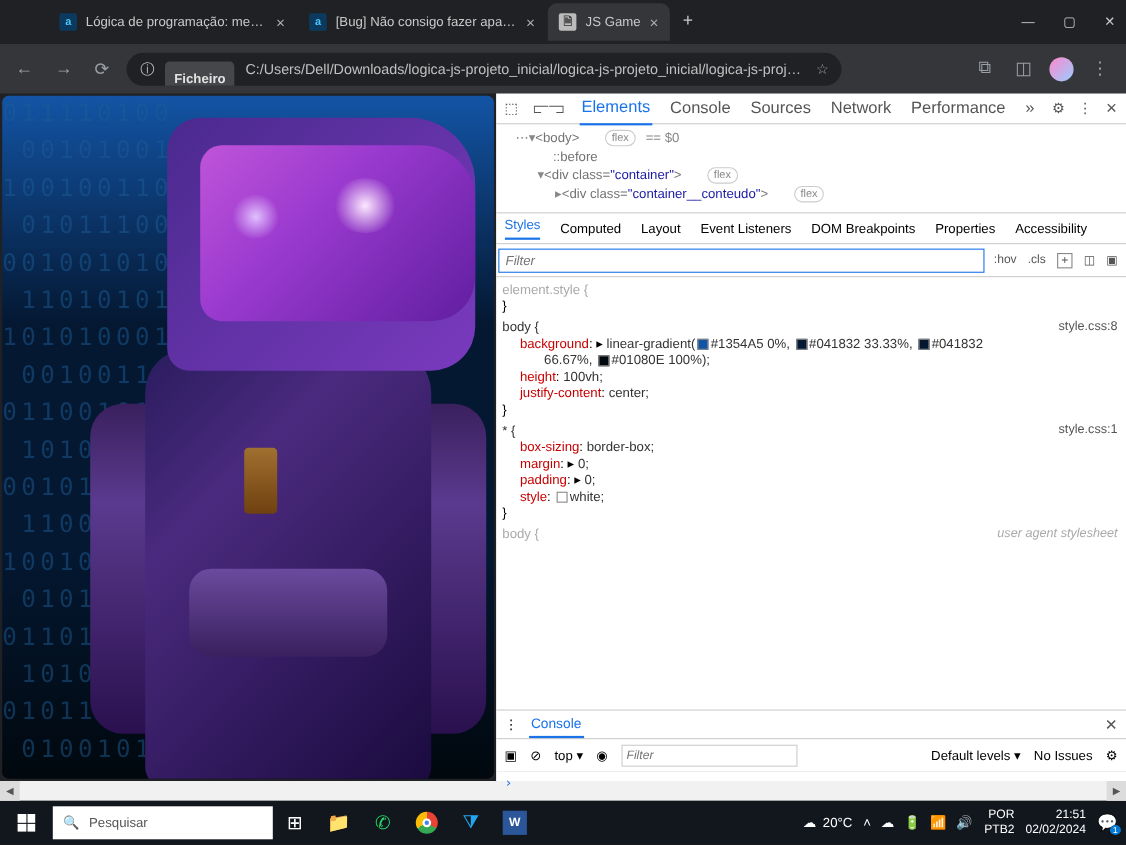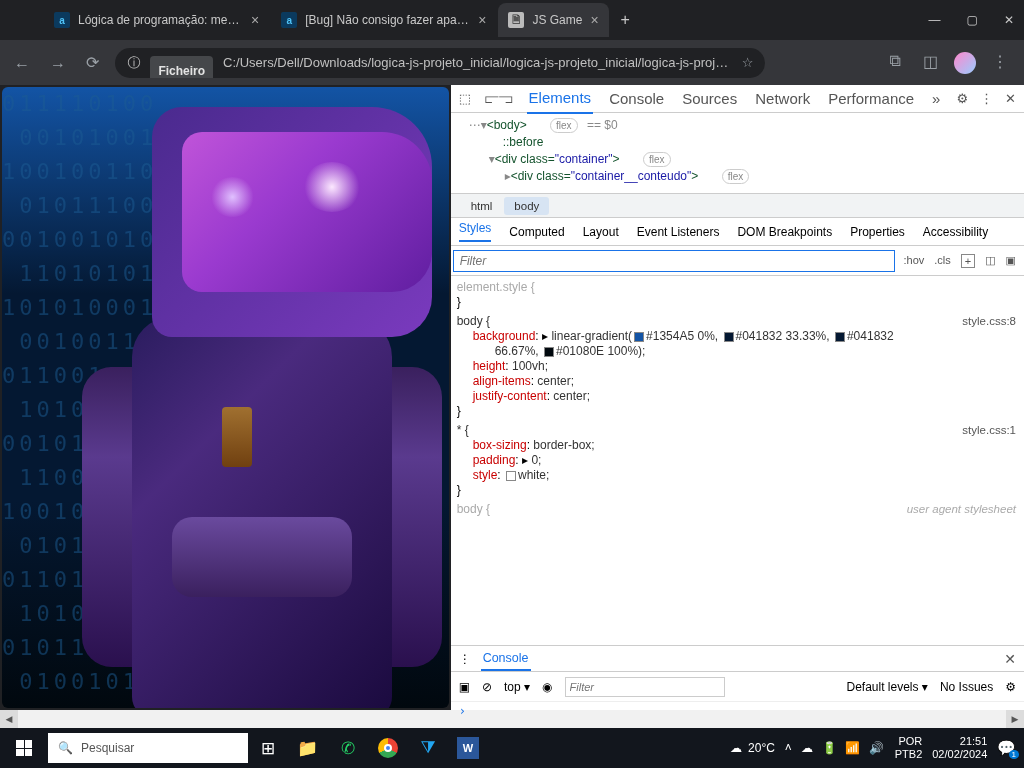--- a/index.html
+++ b/index.html
@@ -46,21 +46,21 @@
 .devtools { flex: 1; background: #fff; display: flex; flex-direction: column; font-size: 12px;}
 .dt-top { height: 28px; border-bottom: 1px solid #ccc; display: flex; align-items: center; padding: 0 8px; gap: 14px; }
 .dt-icon { color: #555; font-size: 13px; }
 .dt-tab { font-size: 15px; color: #555; padding: 6px 2px; }
 .dt-tab.active { color: #1a73e8; border-bottom: 2px solid #1a73e8; }
 .dt-top-right { margin-left: auto; display: flex; gap: 12px; }
 
 .dom-tree { padding: 4px 10px 8px; font-family: Menlo, Consolas, monospace; font-size: 12px; line-height: 17px; color: #5f6368; border-bottom: 1px solid #ccc;}
 .dom-tree .line { white-space: nowrap; }
 .triangle { color: #888; }
-.tag { color: #14532d; }
+.tag { color: #737373; }
 .val { color: #1a1aa6; }
 .pill { display: inline-block; background: #fff; border: 1px solid #ccc; border-radius: 9px; padding: 0 5px; font-size: 10px; color: #888; line-height: 13px; vertical-align: middle; margin-left: 20px;}
 .sel-eq { color: #888; margin-left: 6px;}
 
 .crumb-bar { background: #f1f3f4; border-bottom: 1px solid #ccc; height: 24px; display: flex; align-items: center; padding: 0 10px; gap: 2px;}
 .crumb { font-size: 11.5px; padding: 3px 10px; color: #333;}
 .crumb.sel { background: #d7e4f3; border-radius: 3px;}
 
 .styles-tabs { height: 28px; border-bottom: 1px solid #ccc; display: flex; align-items: center; padding: 0 8px; gap: 18px; font-size: 12px; overflow: hidden;}
 .styles-tab.active { color: #1a73e8; border-bottom: 2px solid #1a73e8; padding-bottom: 5px;}
@@ -202,24 +202,20 @@
      </div>
    </div>
 
    <div class="dom-tree">
      <div class="line" style="margin-left:8px;"><span class="triangle">⋯▾</span><span class="tag">&lt;body&gt;</span> <span class="pill">flex</span><span class="sel-eq"> == $0</span></div>
      <div class="line" style="margin-left:42px;"><span class="tag">::before</span></div>
      <div class="line" style="margin-left:28px;"><span class="triangle">▾</span><span class="tag">&lt;div class=</span><span class="val">"container"</span><span class="tag">&gt;</span> <span class="pill">flex</span></div>
      <div class="line" style="margin-left:44px;"><span class="triangle">▸</span><span class="tag">&lt;div class=</span><span class="val">"container__conteudo"</span><span class="tag">&gt;</span> <span class="pill">flex</span></div>
    </div>
 
-   <div class="crumb-bar">
-     <span class="crumb">html</span>
-     <span class="crumb sel">body</span>
-   </div>
 
    <div class="styles-tabs">
      <span class="styles-tab active">Styles</span>
      <span>Computed</span>
      <span>Layout</span>
      <span>Event Listeners</span>
      <span>DOM Breakpoints</span>
      <span>Properties</span>
      <span>Accessibility</span>
    </div>
@@ -239,28 +235,28 @@
      <div class="rule">
        <div><span class="dim">element.style {</span></div>
        <div>}</div>
      </div>
      <div class="rule">
        <span class="rule-link">style.css:8</span>
        <div><span class="sel-txt">body {</span></div>
        <div><span class="prop">background</span>: ▸ <span class="pval">linear-gradient(</span><span class="swatch" style="background:#1354A5;"></span><span class="pval">#1354A5 0%,</span> <span class="swatch" style="background:#041832;"></span><span class="pval">#041832 33.33%,</span> <span class="swatch" style="background:#041832;"></span><span class="pval">#041832</span></div>
        <div style="margin-left:38px;"><span class="pval">66.67%,</span> <span class="swatch" style="background:#01080E;"></span><span class="pval">#01080E 100%);</span></div>
        <div><span class="prop">height</span>: <span class="pval">100vh;</span></div>
-       <div><span class="prop">align-items</span>: <span class="pval">center;</span></div>
        <div><span class="prop">justify-content</span>: <span class="pval">center;</span></div>
        <div>}</div>
      </div>
      <div class="rule">
        <span class="rule-link">style.css:1</span>
        <div><span class="sel-txt">* {</span></div>
        <div><span class="prop">box-sizing</span>: <span class="pval">border-box;</span></div>
+       <div><span class="prop">margin</span>: ▸ <span class="pval">0;</span></div>
        <div><span class="prop">padding</span>: ▸ <span class="pval">0;</span></div>
        <div><span class="prop">style</span>: <span class="swatch" style="background:#fff;"></span><span class="pval">white;</span></div>
        <div>}</div>
      </div>
      <div class="rule">
        <span class="rule-link dim italic">user agent stylesheet</span>
        <div class="dim">body {</div>
      </div>
    </div>
 

